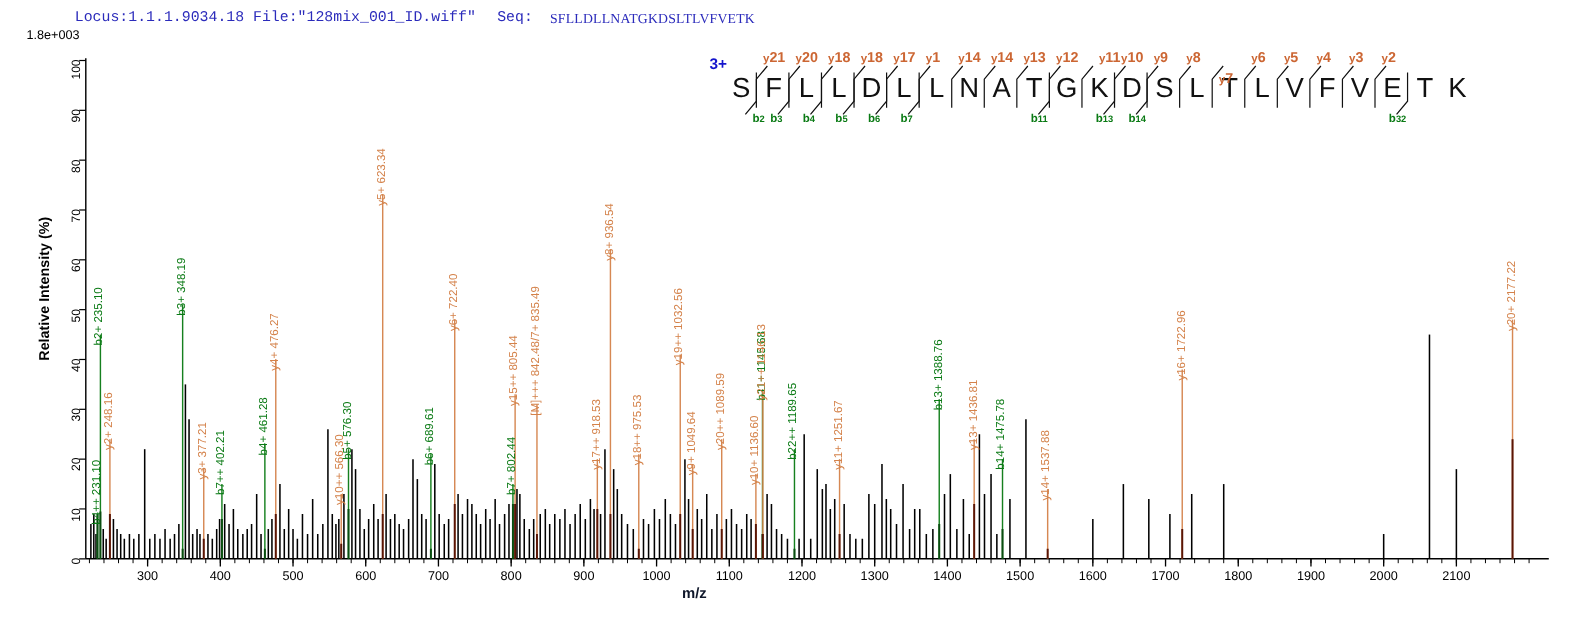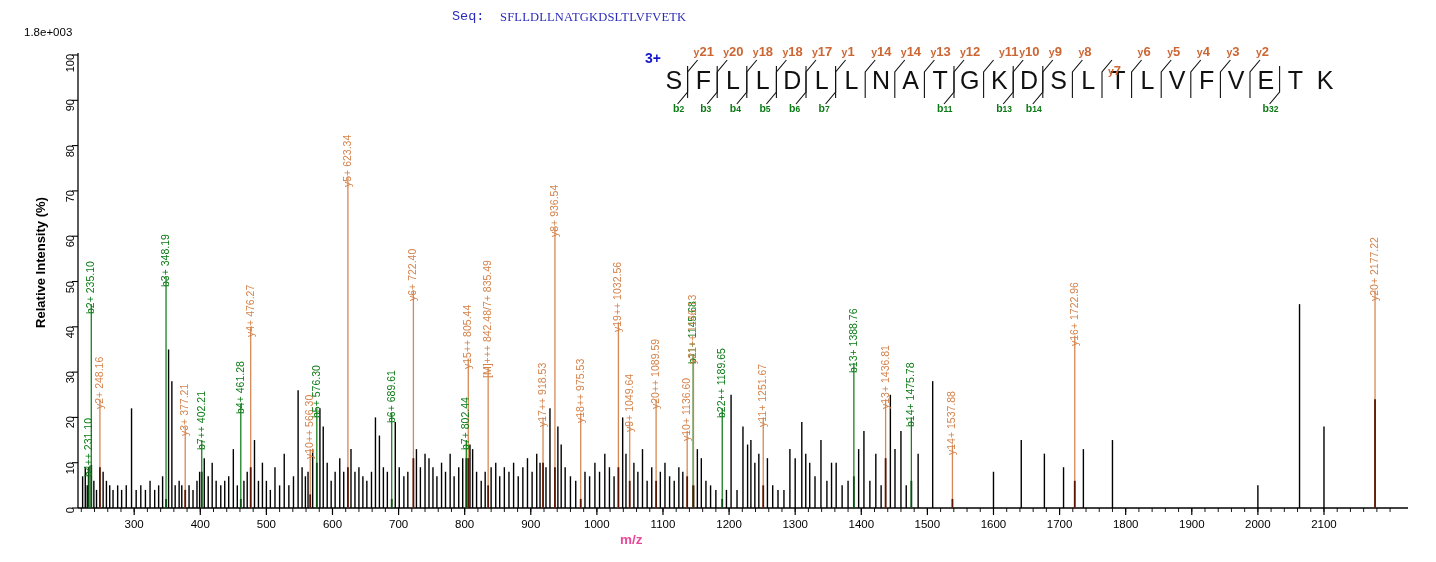--- a/index.html
+++ b/index.html
@@ -12,21 +12,21 @@
   #seq-value{left:500px;top:6px;font-family:"Liberation Serif",serif;font-size:12.5px;letter-spacing:.2px;}
 
   #scale-label{position:absolute;left:24px;top:26px;font-family:"Liberation Sans",sans-serif;font-size:11.5px;color:#000;}
 
   #plot{position:absolute;left:0;top:0;width:1436px;height:562px;}
 
   #ylabel{position:absolute;left:-60px;top:255px;width:200px;text-align:center;
     transform:rotate(-90deg);transform-origin:center center;
     font-size:13px;font-weight:bold;color:#000;}
 
-  #xlabel{position:absolute;left:620px;top:532px;font-size:13.5px;font-weight:bold;color:#ec4899;}
+  #xlabel{position:absolute;left:620px;top:532px;font-size:13.5px;font-weight:bold;color:#0f172a;}
 
   .ytick{position:absolute;font-size:11px;color:#000;
     transform:rotate(-90deg);transform-origin:right center;text-align:right;white-space:nowrap;}
 
   .xtick{position:absolute;font-size:11.5px;color:#000;text-align:center;white-space:nowrap;}
 
   .peaklabel{position:absolute;font-size:10.5px;white-space:nowrap;
     transform-origin:left bottom;transform:rotate(-90deg);}
 
   
@@ -35,20 +35,21 @@
   .res{position:absolute;font-family:"Liberation Sans",sans-serif;font-size:25px;color:#111;text-align:center;}
   .ylab{position:absolute;font-size:10.5px;color:#cc6633;font-weight:bold;white-space:nowrap;}
   .ylab i{font-style:normal;font-size:13px;}
   .blab{position:absolute;font-size:10.5px;color:#0a7a14;font-weight:bold;white-space:nowrap;}
   .blab i{font-style:normal;font-size:8.5px;}
 </style>
 </head>
 <body>
 
 <div id="header">
+  <div class="hdr-txt" id="locus-file">Locus:1.1.1.9034.18 File:"128mix_001_ID.wiff"</div>
   <div class="hdr-txt" id="seq-label">Seq:</div>
   <div class="hdr-txt" id="seq-value">SFLLDLLNATGKDSLTLVFVETK</div>
 </div>
 
 <div id="scale-label">1.8e+003</div>
 
 <div id="plot">
   <svg id="svgplot" width="1436" height="562">
       <line x1="78" y1="508" x2="1408" y2="508" stroke="#000" stroke-width="1.3"></line>
       <line x1="78" y1="508" x2="78" y2="53" stroke="#000" stroke-width="1.3"></line>
@@ -505,21 +506,21 @@
     <div class="ylab" style="left: 354px; top: 0px; text-align: center;"><b>y</b><i>11</i></div>
     <div class="ylab" style="left: 374.2px; top: 0px;"><b>y</b><i>10</i></div>
     <div class="ylab" style="left: 403.8px; top: 0px;"><b>y</b><i>9</i></div>
     <div class="ylab" style="left: 433.4px; top: 0px;"><b>y</b><i>8</i></div>
     <div class="ylab" style="left: 463px; top: 0px; margin-top: 19px;"><b>y</b><i>7</i></div>
     <div class="ylab" style="left: 492.6px; top: 0px;"><b>y</b><i>6</i></div>
     <div class="ylab" style="left: 522.2px; top: 0px;"><b>y</b><i>5</i></div>
     <div class="ylab" style="left: 551.8px; top: 0px;"><b>y</b><i>4</i></div>
     <div class="ylab" style="left: 581.4px; top: 0px;"><b>y</b><i>3</i></div>
     <div class="ylab" style="left: 611px; top: 0px;"><b>y</b><i>2</i></div>
-    <div class="blab" style="left: 28px; top: 58px;"><b>b</b><i>2</i></div>
+    <div class="blab" style="left: 39px; top: 58px;"><b>b</b><i>2</i></div>
     <div class="blab" style="left: 55.2px; top: 58px;"><b>b</b><i>3</i></div>
     <div class="blab" style="left: 84.8px; top: 58px;"><b>b</b><i>4</i></div>
     <div class="blab" style="left: 114.4px; top: 58px;"><b>b</b><i>5</i></div>
     <div class="blab" style="left: 144px; top: 58px;"><b>b</b><i>6</i></div>
     <div class="blab" style="left: 173.6px; top: 58px;"><b>b</b><i>7</i></div>
     <div class="blab" style="left: 292px; top: 58px;"><b>b</b><i>11</i></div>
     <div class="blab" style="left: 351.2px; top: 58px;"><b>b</b><i>13</i></div>
     <div class="blab" style="left: 380.8px; top: 58px;"><b>b</b><i>14</i></div>
     <div class="blab" style="left: 617.6px; top: 58px;"><b>b</b><i>32</i></div>
   </div>

